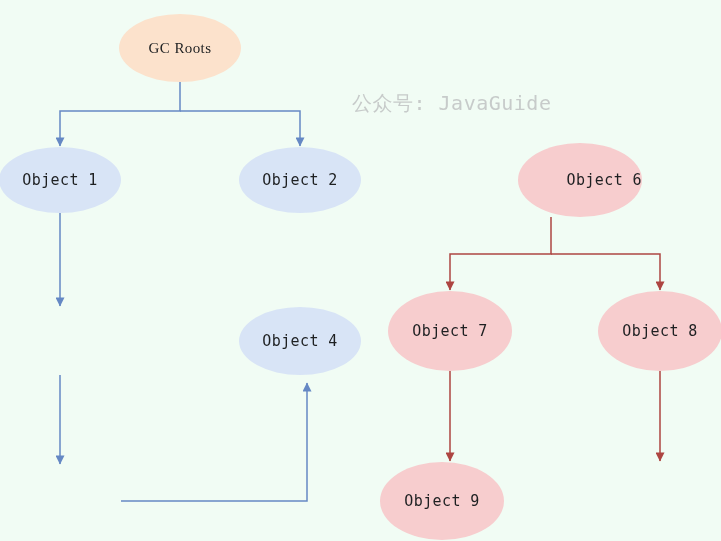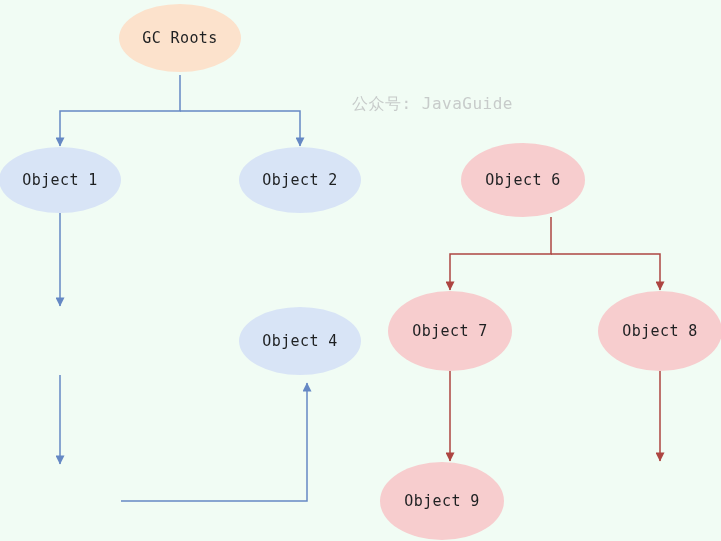--- a/index.html
+++ b/index.html
@@ -21,21 +21,21 @@
     font-size:15px;letter-spacing:0.4px;
     color:var(--label,#1e2022);
     white-space:nowrap;
   }
   .node.root{background:var(--root-fill,#fce2cc);}
   .node.reachable{background:var(--reachable-fill,#d8e4f6);}
   .node.unreachable{background:var(--unreachable-fill,#f7cdce);}
   .watermark{
     position:absolute;
     color:var(--wm,#c7cbca);
-    font-size:16px;line-height:23px;
+    font-size:20px;line-height:23px;
     white-space:nowrap;
     letter-spacing:0.5px;
   }
 </style>
 </head>
 <body>
 
 <div id="stage">
   <svg id="edges-svg" viewBox="0 0 721 541" xmlns="http://www.w3.org/2000/svg">
     <defs>
@@ -51,30 +51,30 @@
       <path d="M 60 213 L 60 306" class="edge blue" marker-end="url(#arrow-blue)"></path>
       <path d="M 60 375 L 60 464" class="edge blue" marker-end="url(#arrow-blue)"></path>
       <path d="M 121 501 L 307 501 L 307 383" class="edge blue" marker-end="url(#arrow-blue)"></path>
       <path d="M 551 217 L 551 254 L 450 254 L 450 290" class="edge red" marker-end="url(#arrow-red)"></path>
       <path d="M 551 254 L 660 254 L 660 290" class="edge red" marker-end="url(#arrow-red)"></path>
       <path d="M 450 371 L 450 461" class="edge red" marker-end="url(#arrow-red)"></path>
       <path d="M 660 371 L 660 461" class="edge red" marker-end="url(#arrow-red)"></path>
     </svg>
 
   <div class="watermark" style="left:352px;top:92px">公众号: JavaGuide</div>
-<div class="node root" style="left: 119px; top: 4px; width: 122px; height: 68px;">
+<div class="node root" style="left: 119px; top: 14px; width: 122px; height: 68px; font-family: Liberation Serif, serif;">
       <span>GC Roots</span>
     </div>
     <div class="node reachable" style="left: -1px; top: 147px; width: 122px; height: 66px; align-items: center;">
       <span>Object 1</span>
     </div>
     <div class="node reachable" style="left: 239px; top: 147px; width: 122px; height: 66px;">
       <span>Object 2</span>
     </div>
-    <div class="node unreachable" style="left: 461px; top: 143px; width: 124px; height: 74px;">
+    <div class="node unreachable" style="left: 518px; top: 143px; width: 124px; height: 74px; justify-content: flex-end;">
       <span>Object 6</span>
     </div>
     <div class="node reachable" style="left: 239px; top: 307px; width: 122px; height: 68px;">
       <span>Object 4</span>
     </div>
     <div class="node unreachable" style="left: 388px; top: 291px; width: 124px; height: 80px;">
       <span>Object 7</span>
     </div>
     <div class="node unreachable" style="left: 598px; top: 291px; width: 124px; height: 80px; justify-content: center;">
       <span>Object 8</span>

